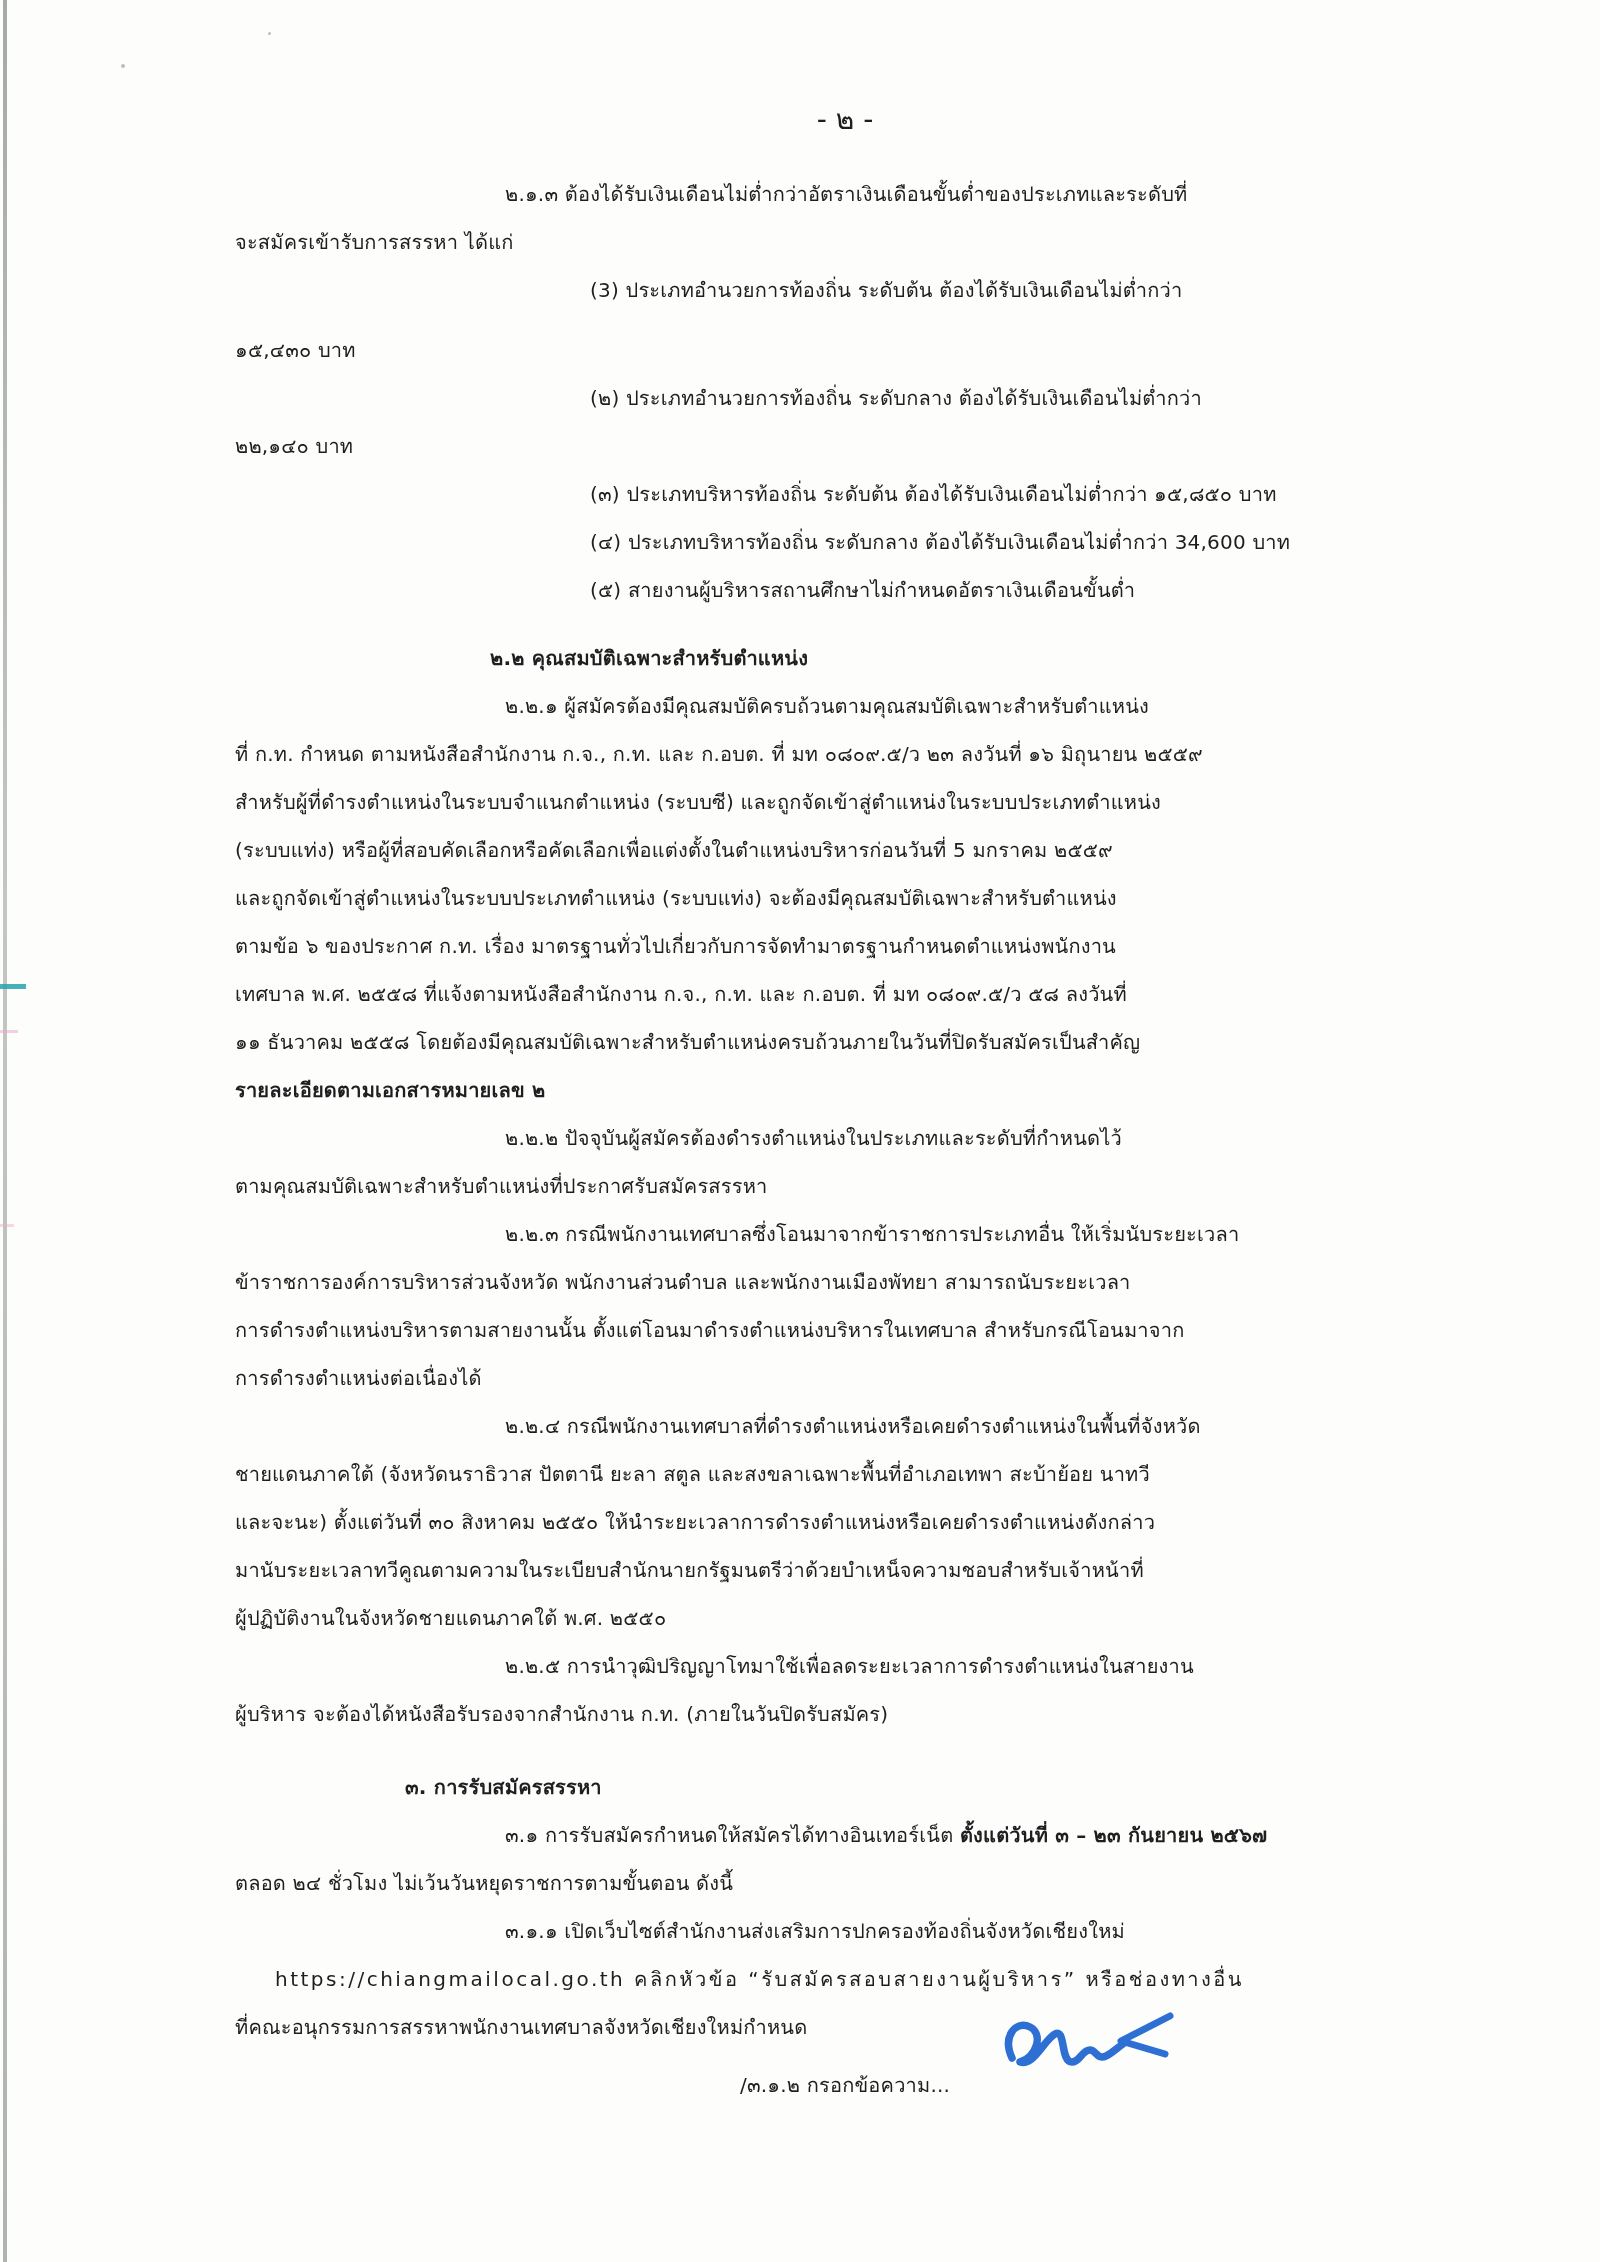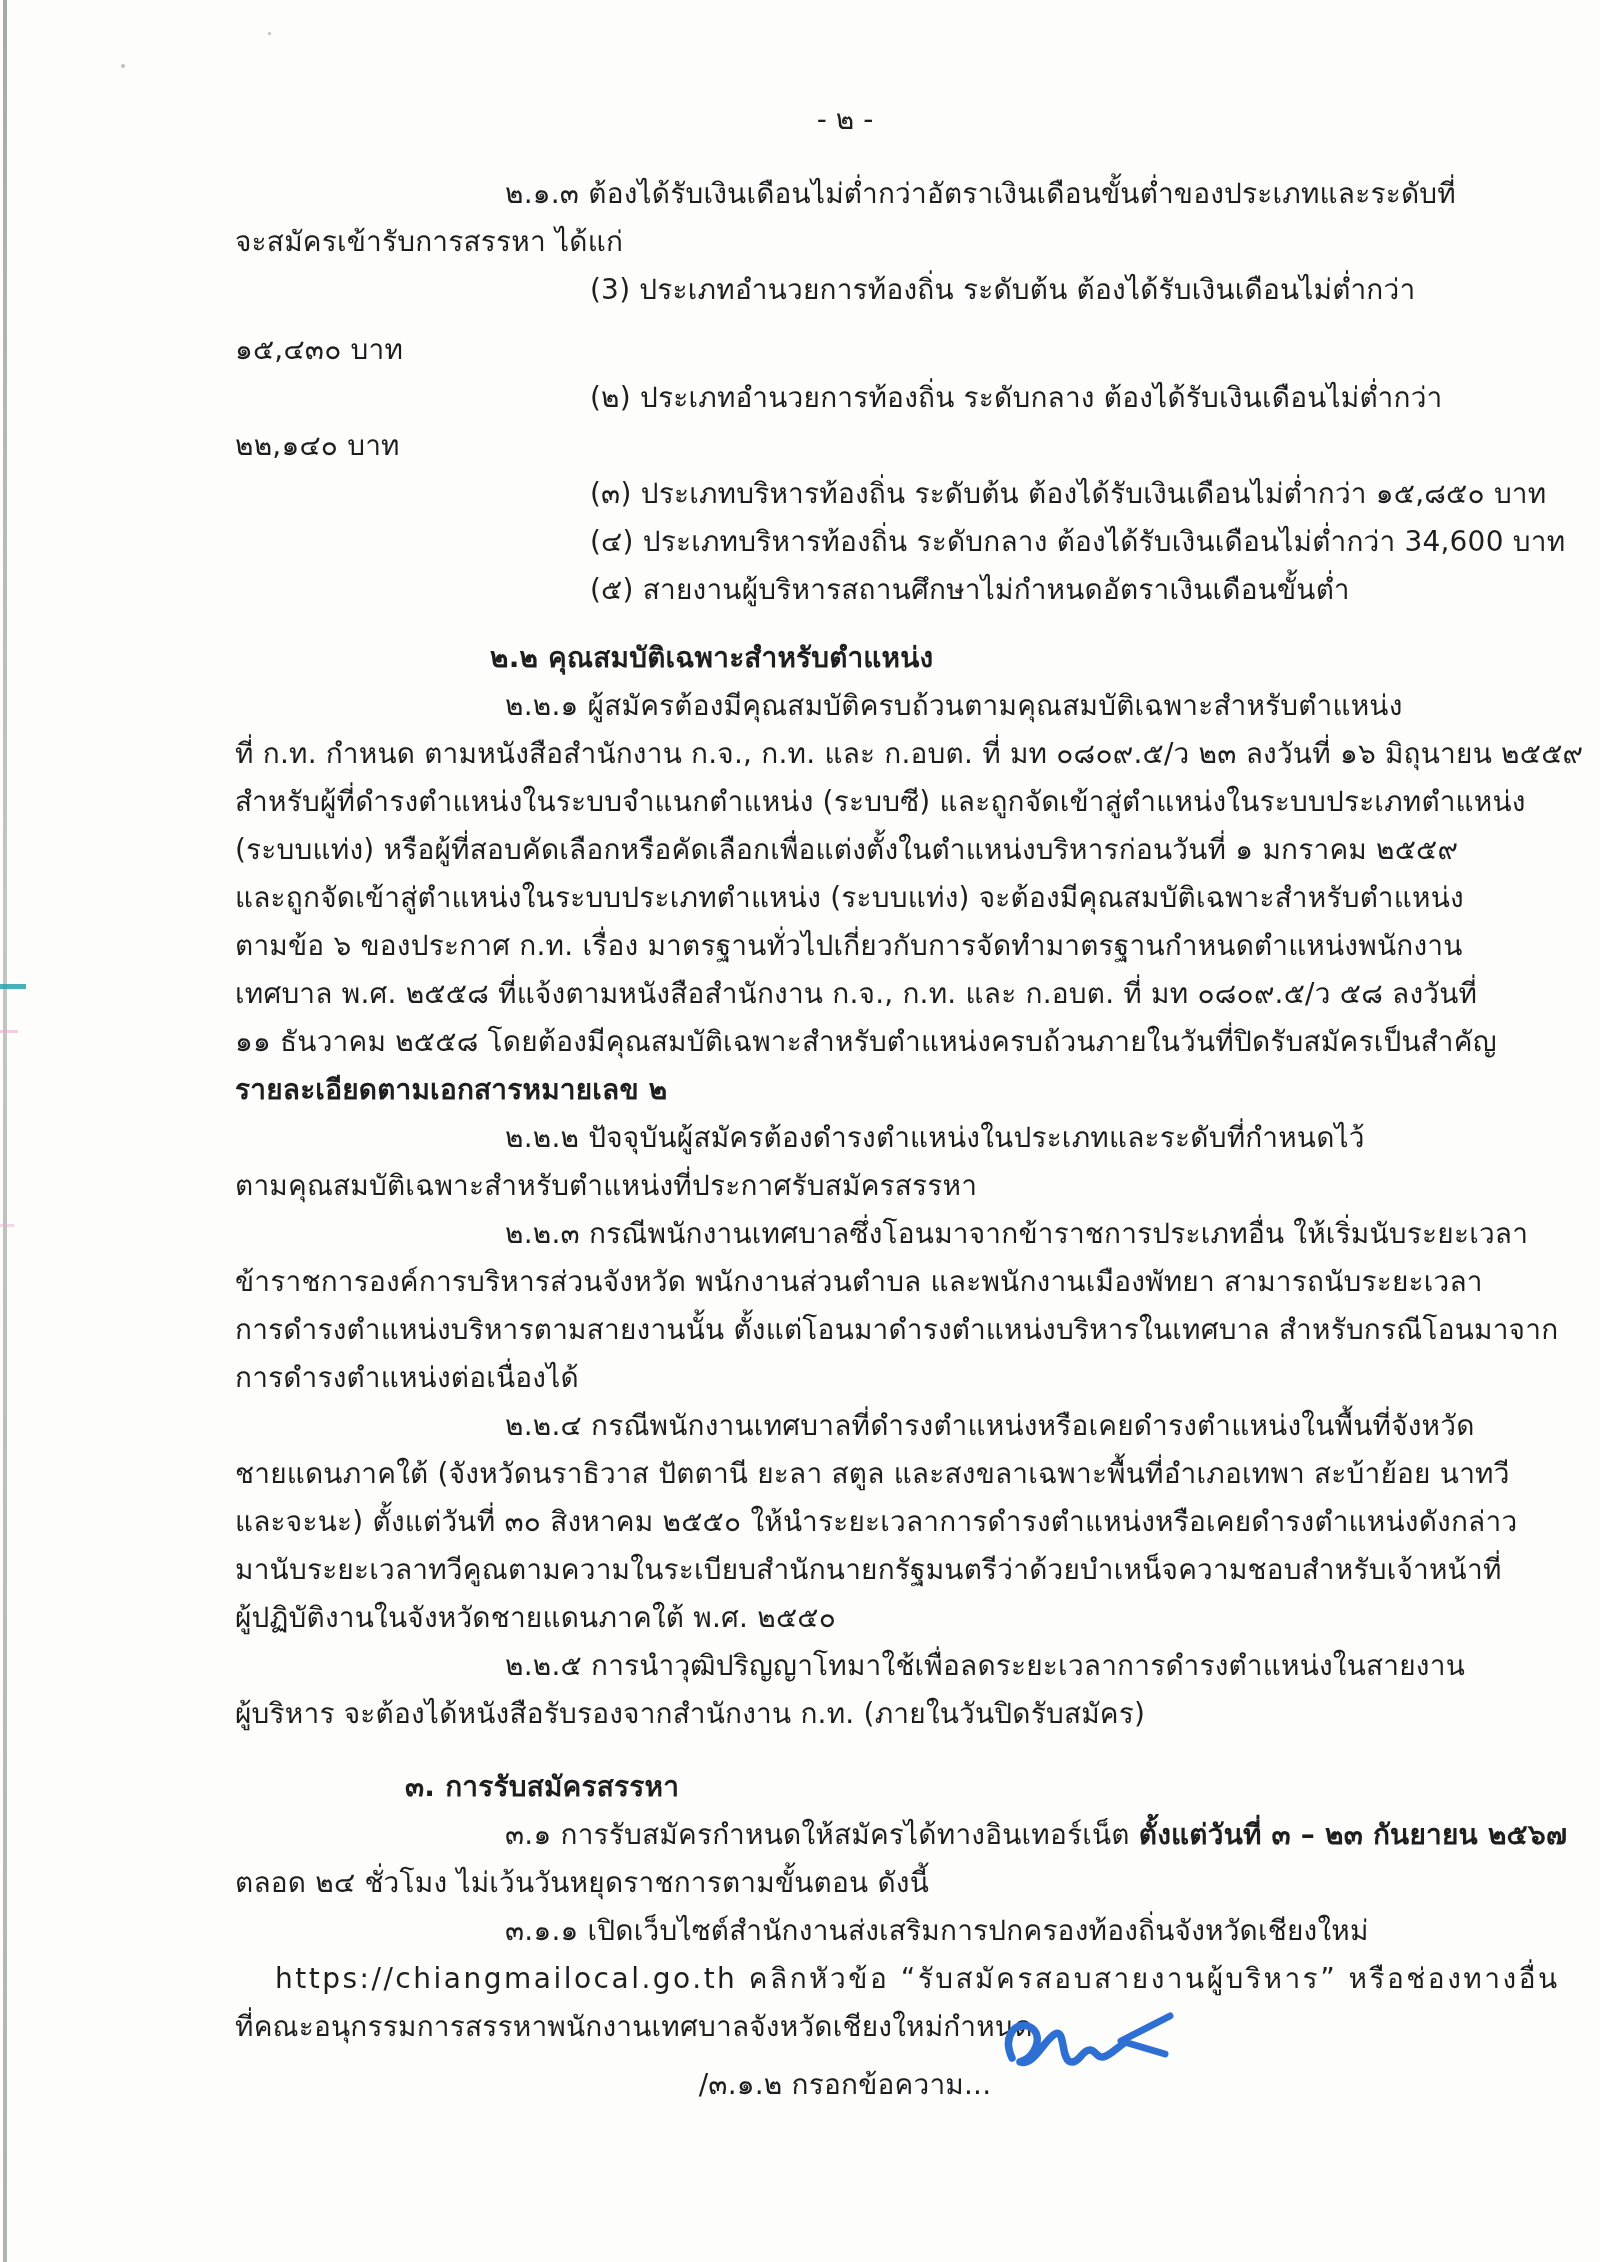--- a/index.html
+++ b/index.html
@@ -12,21 +12,21 @@
     color:#1e1e20;
     overflow:hidden;
   }
   .page {
     position:absolute; inset:0;
     padding:100px 145px 0 235px;
     box-sizing:border-box;
   }
   .ln {
     height:48px; line-height:48px;
-    font-size:28px;
+    font-size:20px;
     white-space:nowrap;
     letter-spacing:0.2px;
   }
   .pageno {
     text-align:center;
     height:40px; line-height:40px;
     font-size:28px;
     margin-bottom:30px;
   }
   .b   { font-weight:bold; }
@@ -85,21 +85,21 @@
   <div class="ln">๒๒,๑๔๐ บาท</div>
   <div class="ln ind-b">(๓) ประเภทบริหารท้องถิ่น ระดับต้น ต้องได้รับเงินเดือนไม่ต่ำกว่า ๑๕,๘๕๐ บาท</div>
   <div class="ln ind-b">(๔) ประเภทบริหารท้องถิ่น ระดับกลาง ต้องได้รับเงินเดือนไม่ต่ำกว่า 34,600 บาท</div>
   <div class="ln ind-b">(๕) สายงานผู้บริหารสถานศึกษาไม่กำหนดอัตราเงินเดือนขั้นต่ำ</div>
 
   <div class="ln ind-h2 b mt20">๒.๒ คุณสมบัติเฉพาะสำหรับตำแหน่ง</div>
 
   <div class="ln ind-a">๒.๒.๑ ผู้สมัครต้องมีคุณสมบัติครบถ้วนตามคุณสมบัติเฉพาะสำหรับตำแหน่ง</div>
   <div class="ln">ที่ ก.ท. กำหนด ตามหนังสือสำนักงาน ก.จ., ก.ท. และ ก.อบต. ที่ มท ๐๘๐๙.๕/ว ๒๓ ลงวันที่ ๑๖ มิถุนายน ๒๕๕๙</div>
   <div class="ln">สำหรับผู้ที่ดำรงตำแหน่งในระบบจำแนกตำแหน่ง (ระบบซี) และถูกจัดเข้าสู่ตำแหน่งในระบบประเภทตำแหน่ง</div>
-  <div class="ln">(ระบบแท่ง) หรือผู้ที่สอบคัดเลือกหรือคัดเลือกเพื่อแต่งตั้งในตำแหน่งบริหารก่อนวันที่ ๑ มกราคม ๒๕๕๙</div>
+  <div class="ln">(ระบบแท่ง) หรือผู้ที่สอบคัดเลือกหรือคัดเลือกเพื่อแต่งตั้งในตำแหน่งบริหารก่อนวันที่ 5 มกราคม ๒๕๕๙</div>
   <div class="ln">และถูกจัดเข้าสู่ตำแหน่งในระบบประเภทตำแหน่ง (ระบบแท่ง) จะต้องมีคุณสมบัติเฉพาะสำหรับตำแหน่ง</div>
   <div class="ln">ตามข้อ ๖ ของประกาศ ก.ท. เรื่อง มาตรฐานทั่วไปเกี่ยวกับการจัดทำมาตรฐานกำหนดตำแหน่งพนักงาน</div>
   <div class="ln">เทศบาล พ.ศ. ๒๕๕๘ ที่แจ้งตามหนังสือสำนักงาน ก.จ., ก.ท. และ ก.อบต. ที่ มท ๐๘๐๙.๕/ว ๕๘ ลงวันที่</div>
   <div class="ln">๑๑ ธันวาคม ๒๕๕๘ โดยต้องมีคุณสมบัติเฉพาะสำหรับตำแหน่งครบถ้วนภายในวันที่ปิดรับสมัครเป็นสำคัญ</div>
   <div class="ln b">รายละเอียดตามเอกสารหมายเลข ๒</div>
 
   <div class="ln ind-a">๒.๒.๒ ปัจจุบันผู้สมัครต้องดำรงตำแหน่งในประเภทและระดับที่กำหนดไว้</div>
   <div class="ln">ตามคุณสมบัติเฉพาะสำหรับตำแหน่งที่ประกาศรับสมัครสรรหา</div>
 
   <div class="ln ind-a">๒.๒.๓ กรณีพนักงานเทศบาลซึ่งโอนมาจากข้าราชการประเภทอื่น ให้เริ่มนับระยะเวลา</div>

